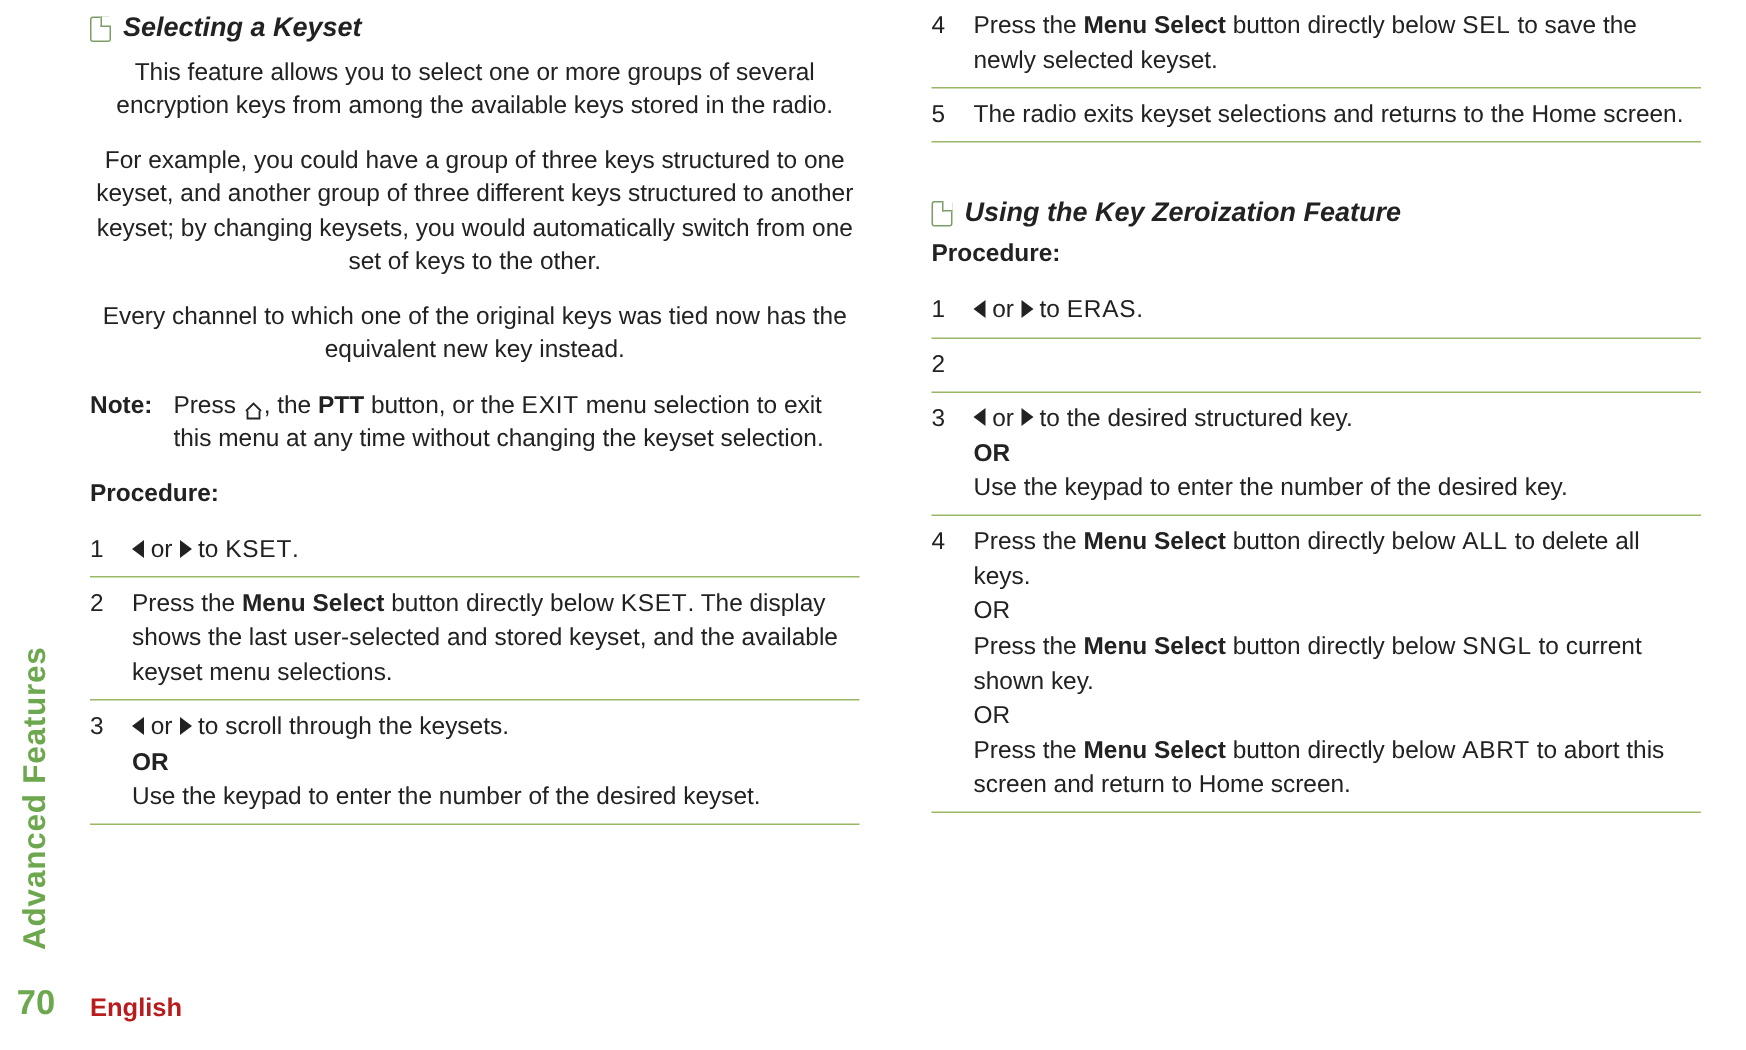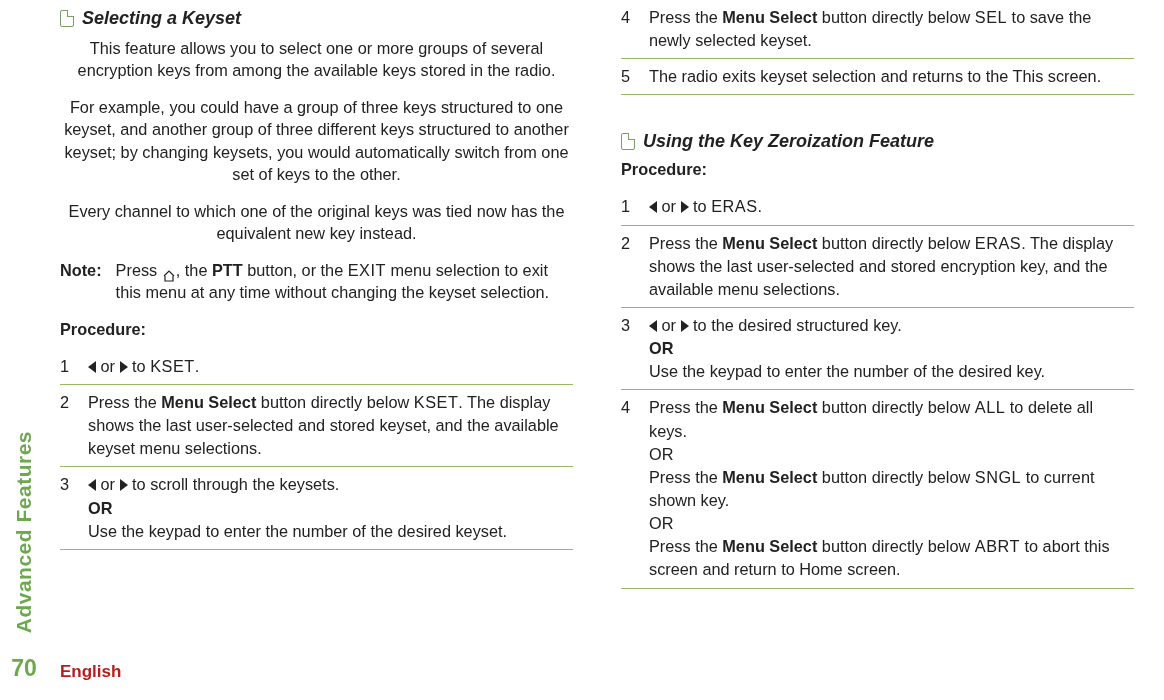--- a/index.html
+++ b/index.html
@@ -53,21 +53,21 @@
       top: 0;
       bottom: 0;
       display: flex;
       gap: 48px;
       padding-top: 0;
     }
     .col {
       flex: 1;
       min-width: 0;
     }
-    .heading-row { display: flex; align-items: flex-start; gap: 8px; margin-top: 8px; margin-bottom: 8px;}
+    .heading-row { display: flex; align-items: center; gap: 8px; margin-top: 8px; margin-bottom: 8px;}
     .doc-icon {
       width: 14px;
       height: 17px;
       flex-shrink: 0;
       margin-top: 2px;
       border: 1.3px solid #7b9e69;
       border-radius: 2px;
       position: relative;
       background: #fff;
     }
@@ -176,44 +176,41 @@
   <div class="col col-right">
     <div class="steps">
       <div class="step">
         <span class="step-num">4</span>
         <span class="step-body">
           <span>Press the </span><span class="bold">Menu Select</span><span> button directly below </span><span class="menu-text">SEL</span><span> to save the newly selected keyset.</span>
         </span>
       </div>
       <div class="step">
         <span class="step-num">5</span>
-        <span class="step-body">The radio exits keyset selection and returns to the This screen.</span>
+        <span class="step-body">The radio exits keyset selections and returns to the Home screen.</span>
       </div>
     </div>
 
     <div class="heading-row">
       <span class="doc-icon"></span>
       <span class="heading">Using the Key Zeroization Feature</span>
     </div>
 
 
     <div class="proc-label">Procedure:</div>
 
     <div class="steps">
       <div class="step">
         <span class="step-num">1</span>
         <span class="step-body">
           <span class="tri-left"></span><span> or </span><span class="tri-right"></span><span> to </span><span class="menu-text">ERAS</span><span>.</span>
         </span>
       </div>
       <div class="step">
         <span class="step-num">2</span>
-        <span class="step-body">
-          <span>Press the </span><span class="bold">Menu Select</span><span> button directly below </span><span class="menu-text">ERAS</span><span>. The display shows the last user-selected and stored encryption key, and the available menu selections.</span>
-        </span>
       </div>
       <div class="step">
         <span class="step-num">3</span>
         <span class="step-body">
           <span class="tri-left"></span><span> or </span><span class="tri-right"></span><span> to the desired structured key.</span><br>
           <span class="bold">OR</span><br>
           <span>Use the keypad to enter the number of the desired key.</span>
         </span>
       </div>
       <div class="step">

